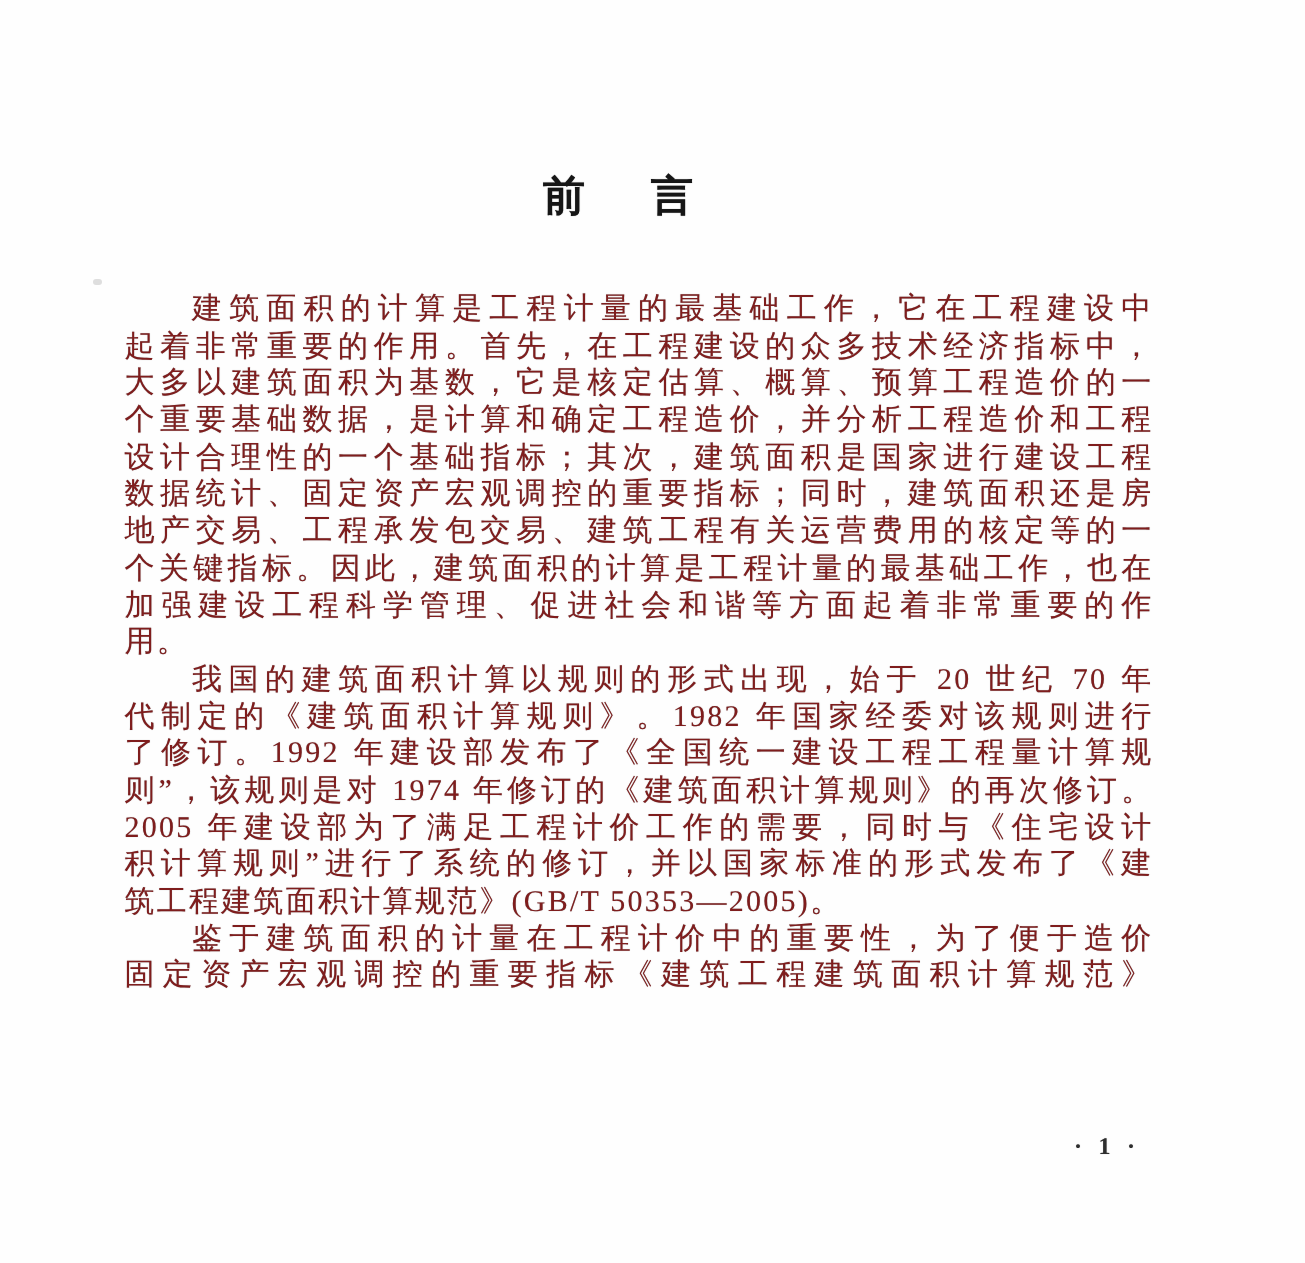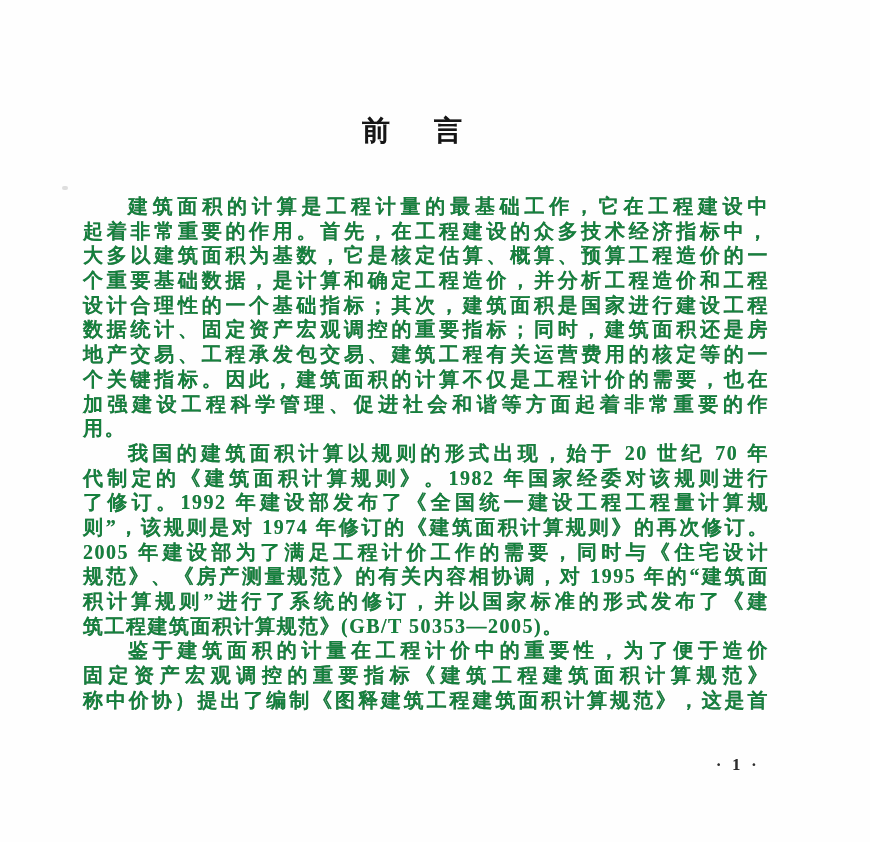--- a/index.html
+++ b/index.html
@@ -21,21 +21,21 @@
     position: absolute; top: 112px; left: 83px; width: 686px;
     display: flex; justify-content: center; gap: 44px;
     transform: translateX(-14px);
     font-family: "Liberation Sans", sans-serif;
     font-size: 28px; font-weight: 700; color: #161616;
     letter-spacing: 0;
     text-shadow: 0 0 0.6px rgba(30,30,30,0.55);
   }
   .body-text {
     position: absolute; top: 194px; left: 83px; width: 686px;
-    font-size: 20px; font-weight: 700; color: #15803d;
+    font-size: 20px; font-weight: 400; color: #7f1d1d;
     line-height: 24.7px; letter-spacing: 1.5px;
     text-shadow: 0 0 0.5px rgba(45,45,45,0.5);
   }
   .line { height: 24.7px; white-space: nowrap; }
   .line.just {
     white-space: normal;
     text-align: justify;
     text-align-last: justify;
     text-justify: inter-character;
   }
@@ -64,35 +64,33 @@
 
   <div class="body-text">
       <div>
         <div class="line just indent">建筑面积的计算是工程计量的最基础工作，它在工程建设中</div>
         <div class="line just">起着非常重要的作用。首先，在工程建设的众多技术经济指标中，</div>
         <div class="line just">大多以建筑面积为基数，它是核定估算、概算、预算工程造价的一</div>
         <div class="line just">个重要基础数据，是计算和确定工程造价，并分析工程造价和工程</div>
         <div class="line just">设计合理性的一个基础指标；其次，建筑面积是国家进行建设工程</div>
         <div class="line just">数据统计、固定资产宏观调控的重要指标；同时，建筑面积还是房</div>
         <div class="line just">地产交易、工程承发包交易、建筑工程有关运营费用的核定等的一</div>
-        <div class="line just">个关键指标。因此，建筑面积的计算不仅是工程计价的需要，也在</div>
+        <div class="line just">个关键指标。因此，建筑面积的计算是工程计量的最基础工作，也在</div>
         <div class="line just">加强建设工程科学管理、促进社会和谐等方面起着非常重要的作</div>
         <div class="line">用。</div>
       </div>
       <div>
         <div class="line just indent">我国的建筑面积计算以规则的形式出现，始于 20 世纪 70 年</div>
         <div class="line just">代制定的《建筑面积计算规则》。1982 年国家经委对该规则进行</div>
         <div class="line just">了修订。1992 年建设部发布了《全国统一建设工程工程量计算规</div>
         <div class="line just">则”，该规则是对 1974 年修订的《建筑面积计算规则》的再次修订。</div>
         <div class="line just">2005 年建设部为了满足工程计价工作的需要，同时与《住宅设计</div>
-        <div class="line just">规范》、《房产测量规范》的有关内容相协调，对 1995 年的“建筑面</div>
         <div class="line just">积计算规则”进行了系统的修订，并以国家标准的形式发布了《建</div>
         <div class="line">筑工程建筑面积计算规范》(GB/T 50353—2005)。</div>
       </div>
       <div>
         <div class="line just indent">鉴于建筑面积的计量在工程计价中的重要性，为了便于造价</div>
         <div class="line just">固定资产宏观调控的重要指标《建筑工程建筑面积计算规范》</div>
-        <div class="line just">称中价协）提出了编制《图释建筑工程建筑面积计算规范》，这是首</div>
       </div>
     </div>
 
   <div class="page-number">·1·</div>
 </div>
 
 </body></html>

